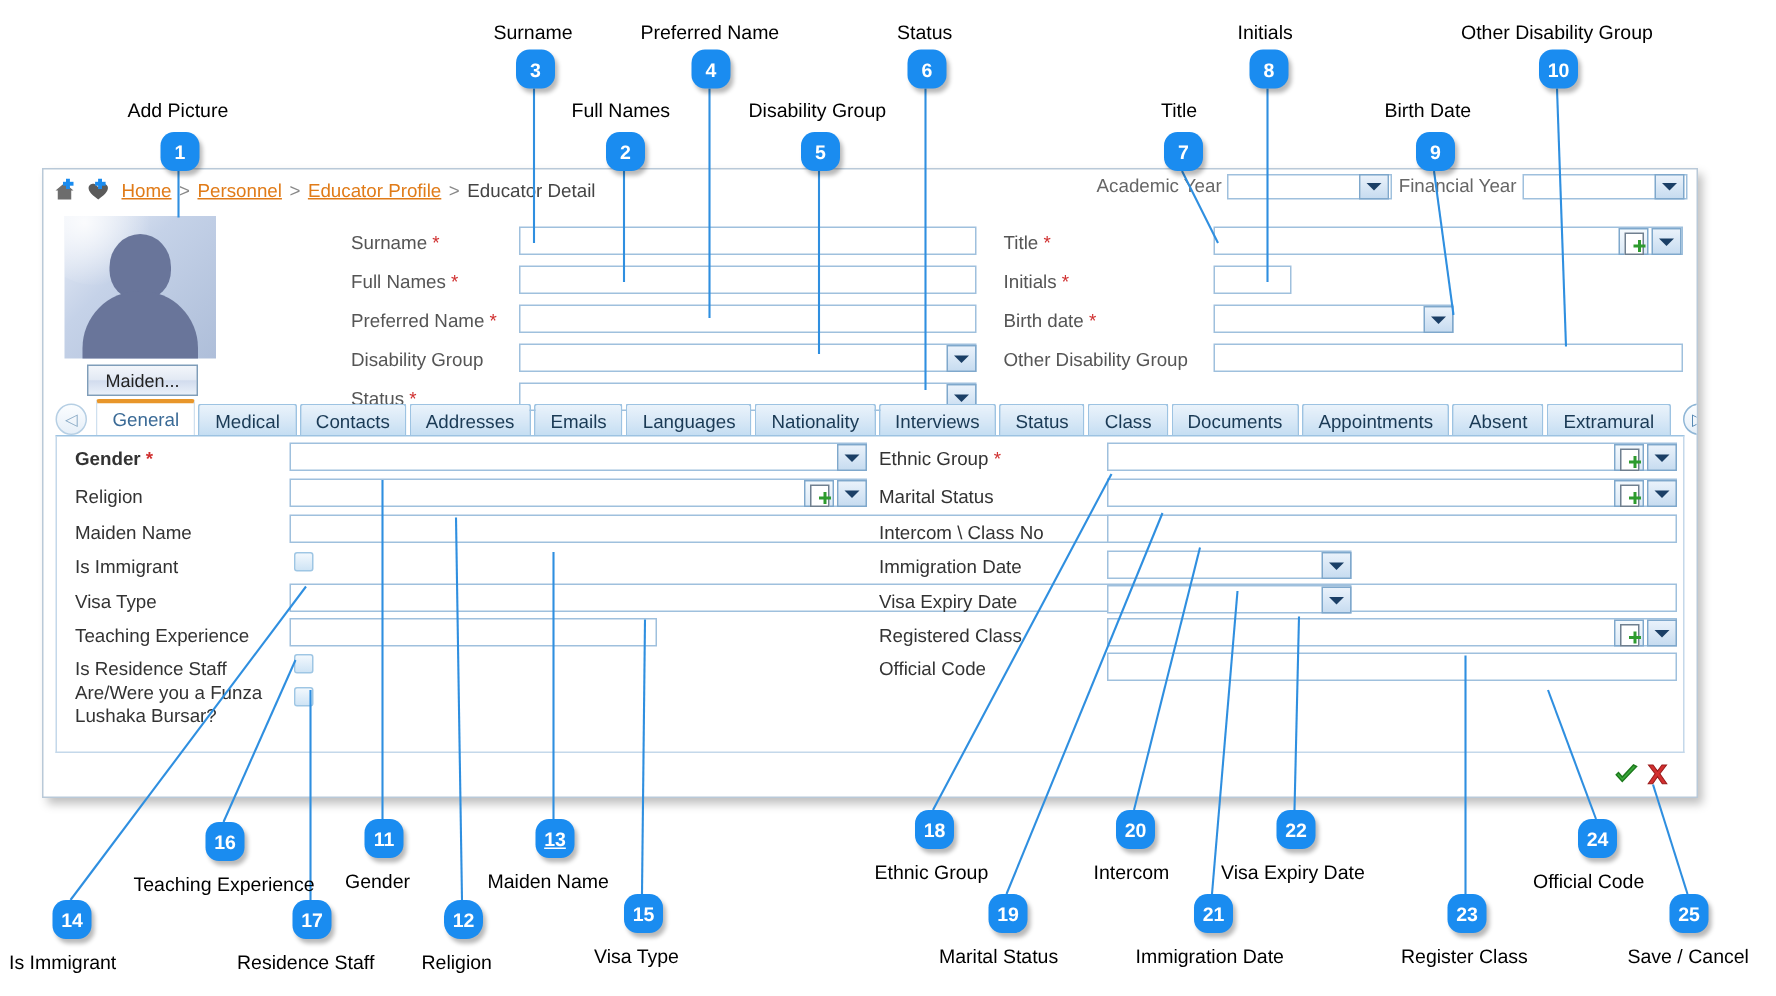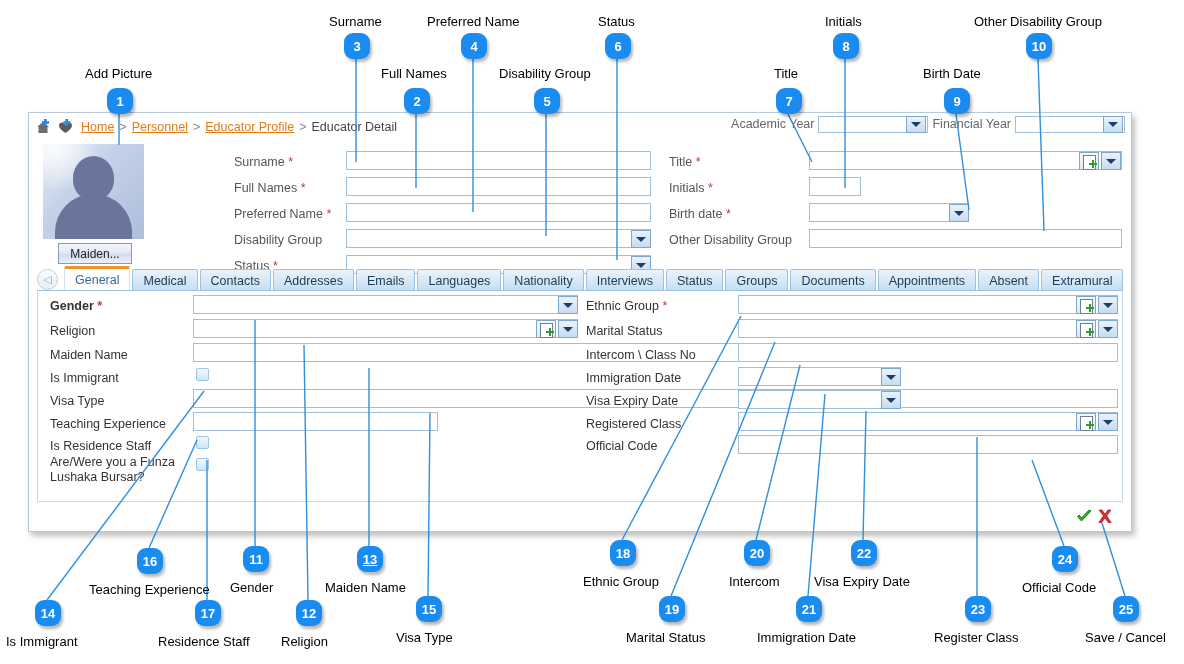--- a/index.html
+++ b/index.html
@@ -290,21 +290,21 @@
     <div class="navarrow">◁</div>
     <div class="tab active">General</div>
     <div class="tab">Medical</div>
     <div class="tab">Contacts</div>
     <div class="tab">Addresses</div>
     <div class="tab">Emails</div>
     <div class="tab">Languages</div>
     <div class="tab">Nationality</div>
     <div class="tab">Interviews</div>
     <div class="tab">Status</div>
-    <div class="tab">Groups</div>
+    <div class="tab">Class</div>
     <div class="tab">Documents</div>
     <div class="tab">Appointments</div>
     <div class="tab">Absent</div>
     <div class="tab">Extramural</div>
     <div id="tab-spacer"></div>
     <div class="navarrow right">▷</div>
   </div>
 
   <div id="tab-content">
 
@@ -480,21 +480,21 @@
     <div class="pin" style="left: 776px; top: 88px;">7</div>
     <div class="ann-label" style="left: 825px; top: 14px;">Initials</div>
     <div class="pin" style="left: 833px; top: 33px;">8</div>
     <div class="ann-label" style="left: 923px; top: 66px;">Birth Date</div>
     <div class="pin" style="left: 944px; top: 88px;">9</div>
     <div class="ann-label" style="left: 974px; top: 14px;">Other Disability Group</div>
     <div class="pin" style="left: 1026px; top: 33px;">10</div>
     <div class="ann-label" style="left: 230px; top: 580px;">Gender</div>
     <div class="pin" style="left: 243px; top: 546px;">11</div>
     <div class="ann-label" style="left: 281px; top: 634px;">Religion</div>
-    <div class="pin" style="left: 296px; top: 600px;">12</div>
+    <div class="pin" style="left: 296px; top: 600px; border-radius: 11px;">12</div>
     <div class="ann-label" style="left: 325px; top: 580px;">Maiden Name</div>
     <div class="pin" style="left: 357px; top: 546px; text-decoration: underline;">13</div>
     <div class="ann-label" style="left: 6px; top: 634px;">Is Immigrant</div>
     <div class="pin" style="left: 35px; top: 600px;">14</div>
     <div class="ann-label" style="left: 396px; top: 630px;">Visa Type</div>
     <div class="pin" style="left: 416px; top: 596px;">15</div>
     <div class="ann-label" style="left: 89px; top: 582px;">Teaching Experience</div>
     <div class="pin" style="left: 137px; top: 548px;">16</div>
     <div class="ann-label" style="left: 158px; top: 634px;">Residence Staff</div>
     <div class="pin" style="left: 195px; top: 600px;">17</div>

